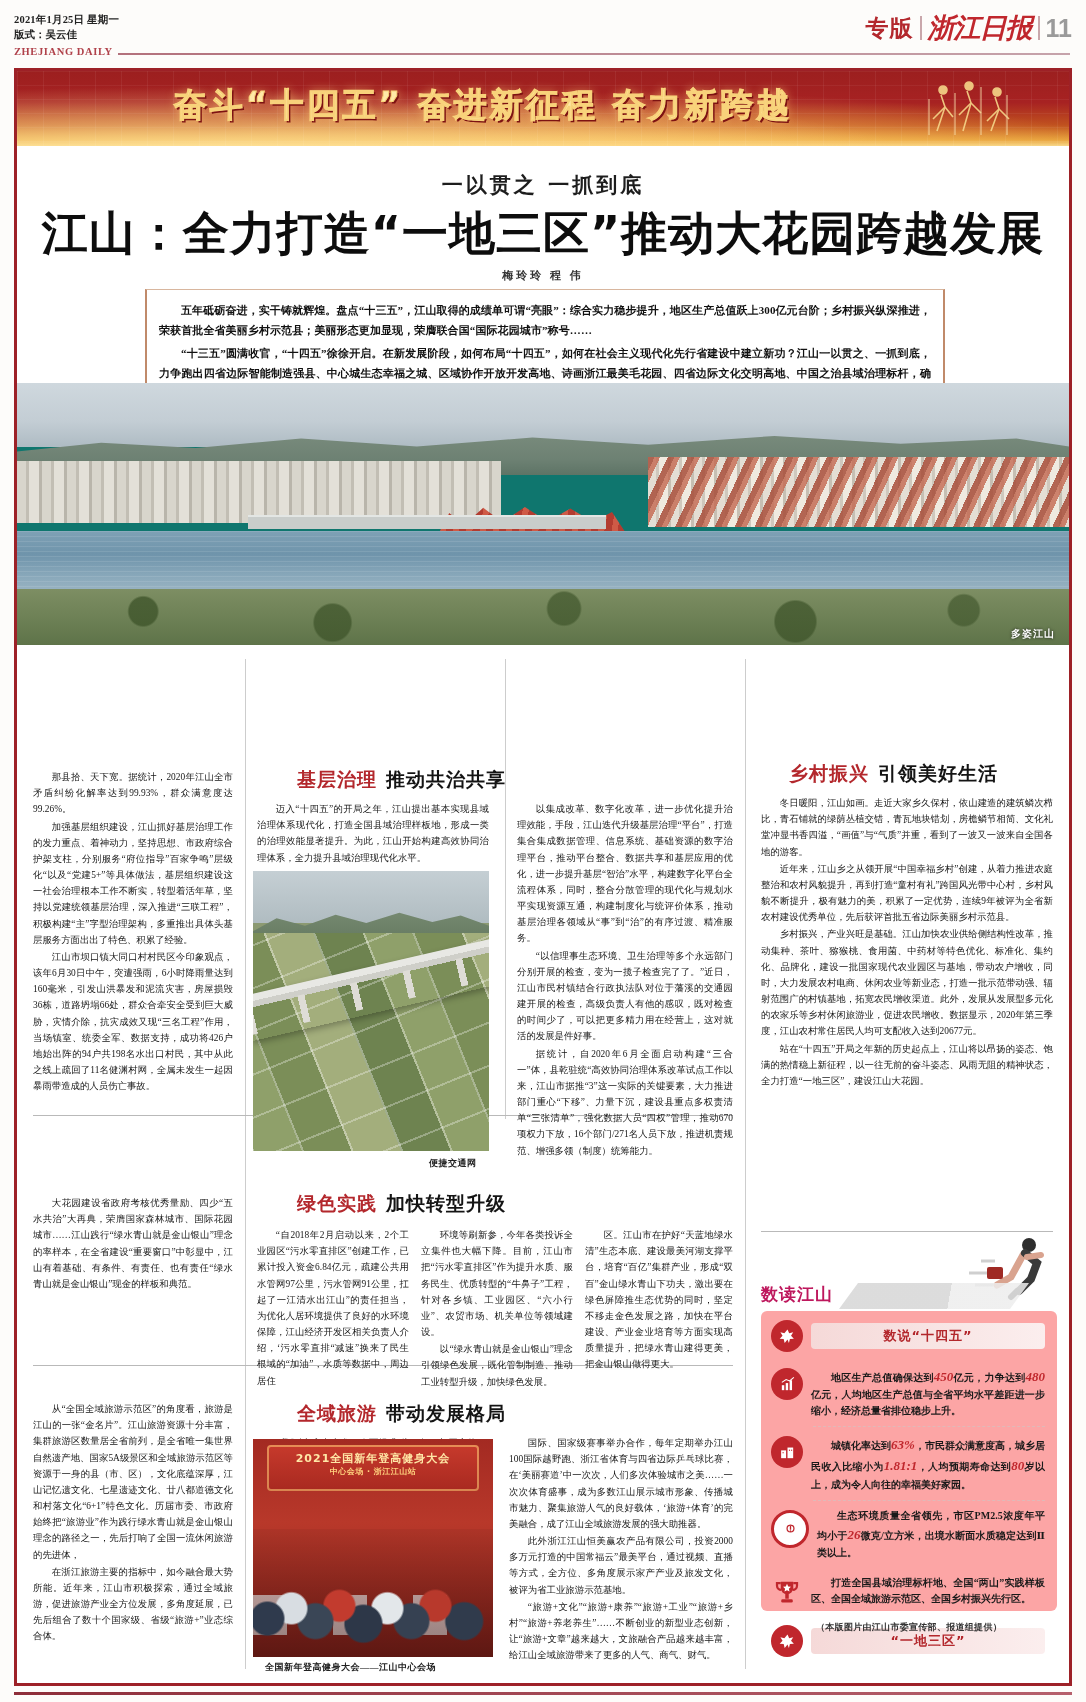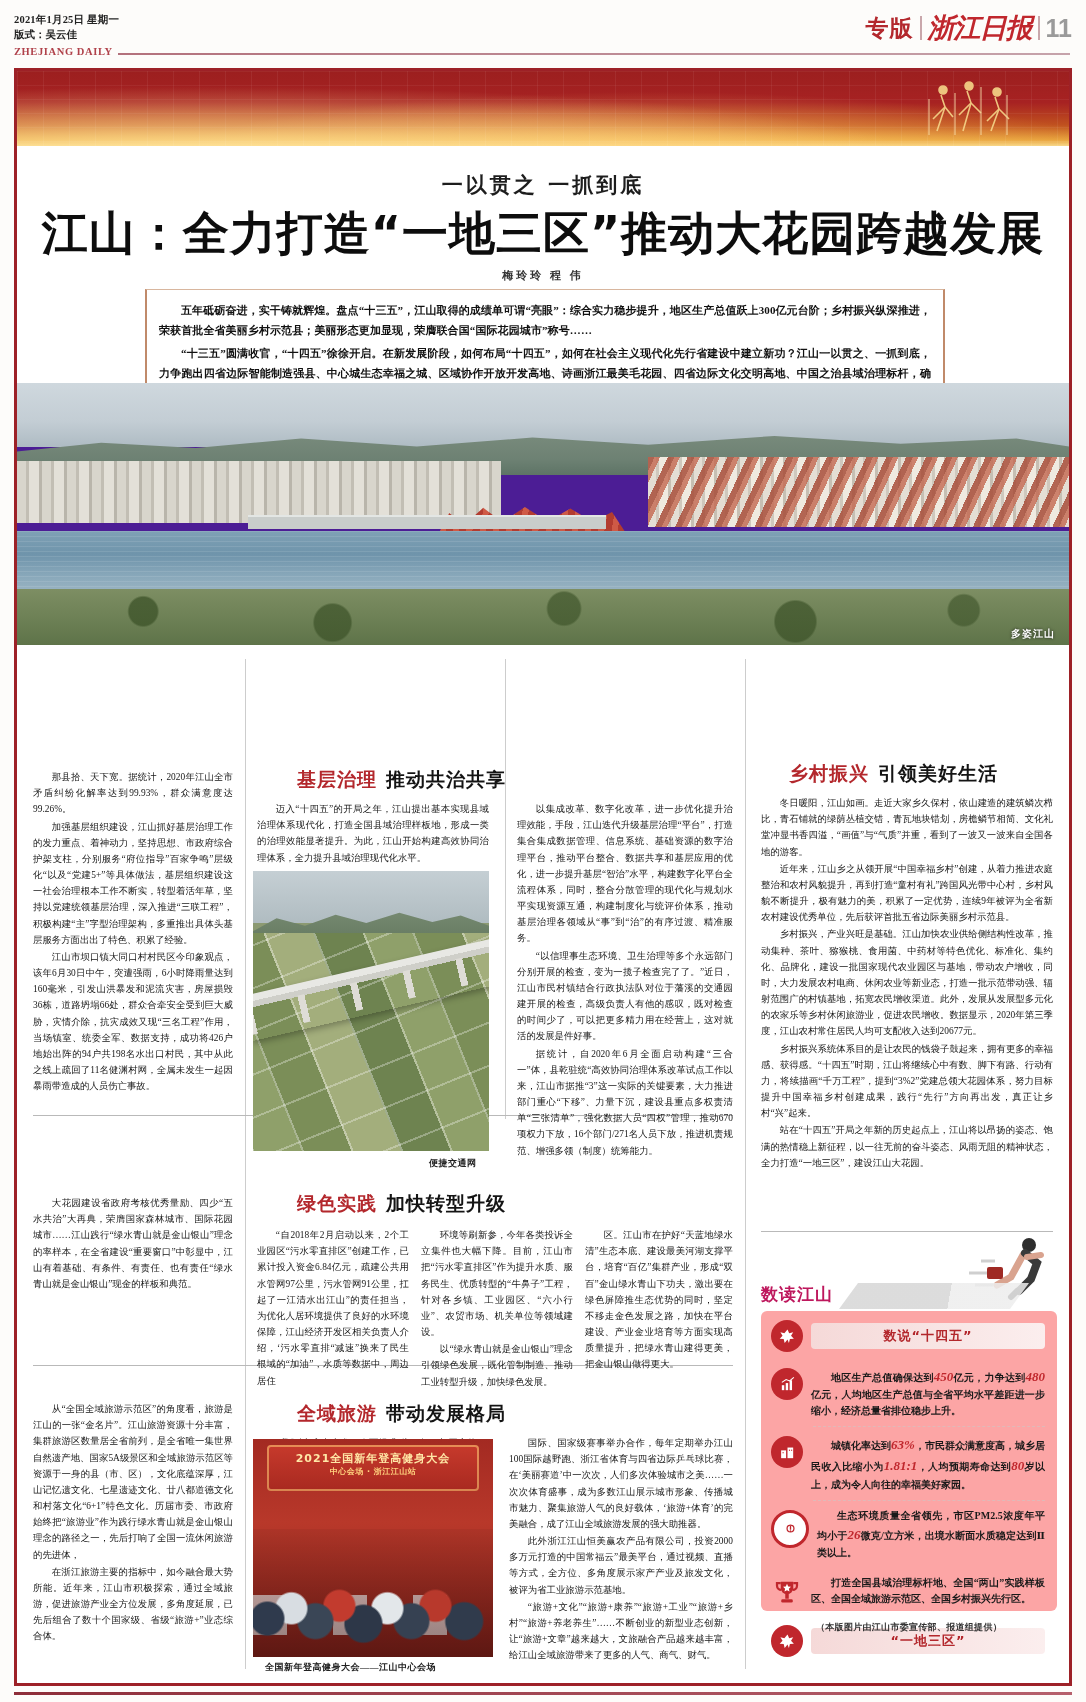--- a/index.html
+++ b/index.html
@@ -191,21 +191,21 @@
   }
   .lead p { margin: 0 0 2px 0; text-indent: 2em; }
 
   
   .hero {
     position: absolute;
     left: 0; top: 312px;
     width: 100%;
     height: 262px;
     overflow: hidden;
-    background: #4c1d95;
+    background: #0f766e;
   }
   .hero .sky {
     position: absolute; left:0; top:0; width:100%; height:64px;
     background: linear-gradient(to bottom,#cfd8de 0%, #c3cdd4 60%, #aebbc3 100%);
   }
   .hero .hills {
     position: absolute; left:0; top:40px; width:100%; height:52px;
     background: linear-gradient(to bottom, #7e8f80 0%, #6d8173 70%, #5e7466 100%);
     clip-path: polygon(0% 55%, 8% 38%, 17% 48%, 27% 30%, 38% 45%, 49% 28%, 60% 42%, 72% 25%, 84% 40%, 95% 30%, 100% 45%, 100% 100%, 0% 100%);
   }
@@ -522,20 +522,21 @@
       <span class="mast-title">浙江日报</span>
       <span class="mast-bar"></span>
       <span class="mast-page">11</span>
     </div>
   </div>
 
   <div class="frame">
 
     <div class="banner">
       <div class="grid"></div>
+      <div class="banner-text">奋斗“十四五” 奋进新征程  奋力新跨越</div>
       <svg class="banner-runners" viewBox="0 0 110 62">
         <g fill="#f6d689" stroke="#f6d689" stroke-width="1.6">
           <path d="M18 54 L26 30 L22 18" fill="none"></path>
             <circle cx="24" cy="13" r="4"></circle>
           <path d="M26 30 L34 40 M26 30 L14 42" fill="none"></path>
           <path d="M44 54 L52 26 L48 14" fill="none"></path>
             <circle cx="50" cy="9" r="4"></circle>
           <path d="M52 26 L62 36 M52 26 L40 38" fill="none"></path>
           <path d="M72 54 L80 32 L76 20" fill="none"></path>
             <circle cx="78" cy="15" r="4"></circle>
@@ -654,21 +655,20 @@
         </div>
         <div class="banners"></div>
         <div class="crowd"></div>
       </div>
       <div class="photo-caption" style="left:248px; top:1012px;">全国新年登高健身大会——江山中心会场</div>
 
       <div class="col" style="left:744px; top:146px; width:292px;">
         <p>冬日暖阳，江山如画。走近大家乡久保村，依山建造的建筑鳞次栉比，青石铺就的绿荫丛植交错，青瓦地块错划，房檐鳞节相简、文化礼堂冲显书香四溢，“画值”与“气质”并重，看到了一波又一波来自全国各地的游客。</p>
         <p>近年来，江山乡之从领开展“中国幸福乡村”创建，从着力推进农庭整治和农村风貌提升，再到打造“童村有礼”跨国风光带中心村，乡村风貌不断提升，极有魅力的美，积累了一定优势，连续9年被评为全省新农村建设优秀单位，先后获评首批五省边际美丽乡村示范县。</p>
         <p>乡村振兴，产业兴旺是基础。江山加快农业供给侧结构性改革，推动集种、茶叶、猕猴桃、食用菌、中药材等特色优化、标准化、集约化、品牌化，建设一批国家现代农业园区与基地，带动农户增收，同时，大力发展农村电商、休闲农业等新业态，打造一批示范带动强、辐射范围广的村镇基地，拓宽农民增收渠道。此外，发展从发展型多元化的农家乐等乡村休闲旅游业，促进农民增收。数据显示，2020年第三季度，江山农村常住居民人均可支配收入达到20677元。</p>
-        <p>乡村振兴系统体系目的是让农民的钱袋子鼓起来，拥有更多的幸福感、获得感。“十四五”时期，江山将继续心中有数、脚下有路、行动有力，将续描画“千万工程”，提到“3%2”党建总领大花园体系，努力目标提升中国幸福乡村创建成果，践行“先行”方向再出发，真正让乡村“兴”起来。</p>
         <p>站在“十四五”开局之年新的历史起点上，江山将以昂扬的姿态、饱满的热情稳上新征程，以一往无前的奋斗姿态、风雨无阻的精神状态，全力打造“一地三区”，建设江山大花园。</p>
       </div>
 
       <div class="infobox" style="left:744px; top:590px;">
         <svg class="ib-runner" viewBox="0 0 86 72">
           <circle cx="62" cy="12" r="7" fill="#2e2e2e"></circle>
           <path d="M56 22 L44 44 L30 52" stroke="#d9a38f" stroke-width="7" fill="none" stroke-linecap="round"></path>
           <path d="M58 20 L70 30 L64 46 L52 58" stroke="#3a3a3a" stroke-width="8" fill="none" stroke-linecap="round"></path>
           <path d="M60 24 L74 22" stroke="#d9a38f" stroke-width="6" fill="none" stroke-linecap="round"></path>
           <rect x="20" y="34" width="16" height="12" rx="2" fill="#9f2a24"></rect>

